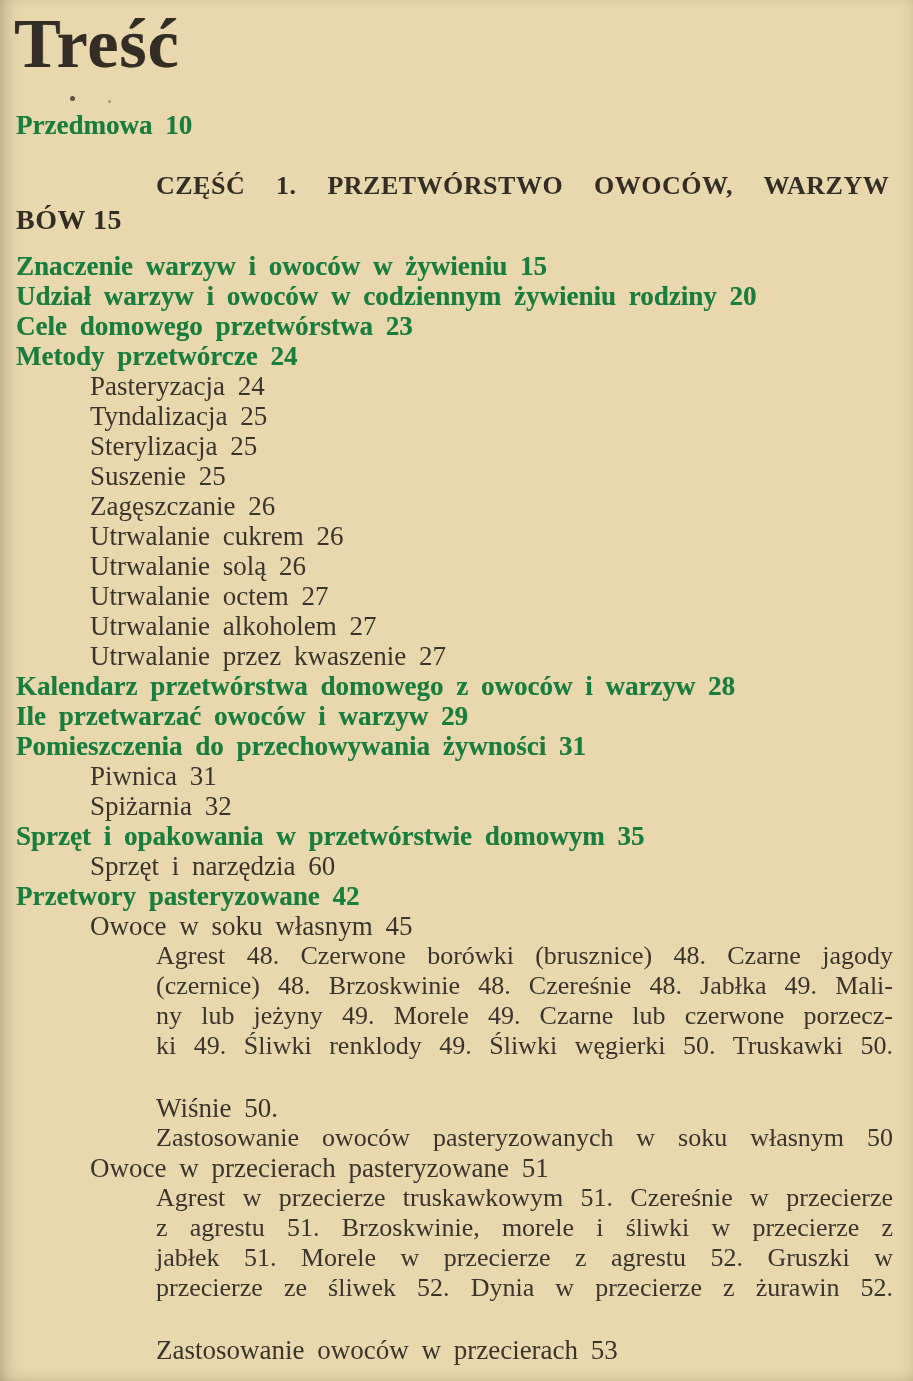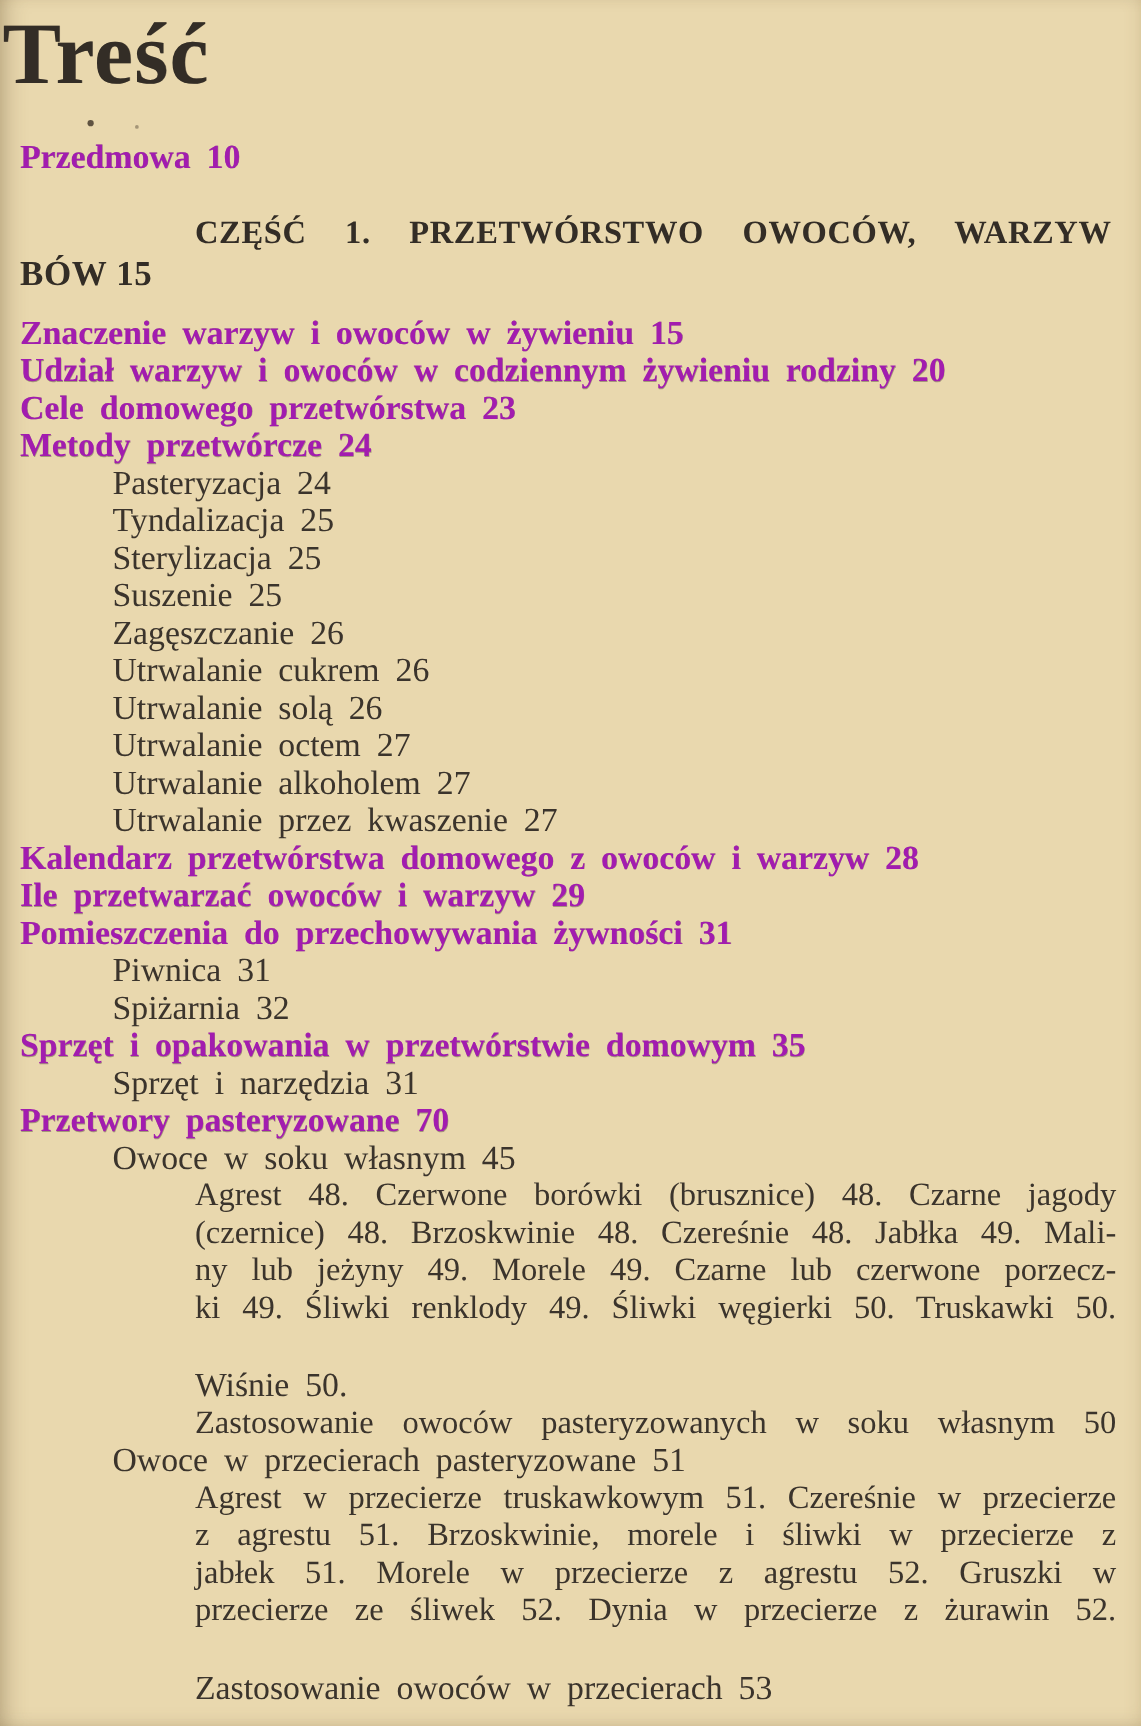--- a/index.html
+++ b/index.html
@@ -18,21 +18,21 @@
     background-color: #e9d8ae;
     box-shadow:
       inset 14px 0 20px -12px rgba(90, 70, 40, 0.40),
       inset -8px 0 16px -10px rgba(120, 95, 55, 0.22),
       inset 0 -10px 18px -12px rgba(120, 95, 55, 0.20);
     color: #37302a;
     overflow: hidden;
   }
   .title {
     margin: 0;
-    padding: 6px 0 0 2px;
+    padding: 6px 0 0 14px;
     font-size: 70px;
     line-height: 76px;
     font-weight: bold;
     letter-spacing: 1px;
     color: #332d26;
     text-shadow: 0.4px 0.4px 0 rgba(40,32,24,0.45);
   }
   .front-matter { margin-top: 26px; }
   .front-matter .line { line-height: 35px; }
   .part-heading { margin-top: 26px; }
@@ -55,21 +55,21 @@
     line-height: 30px;
     white-space: nowrap;
     color: #3b342c;
   }
   .lvl0 { margin-left: 16px; }
   .lvl1 { margin-left: 90px; }
   .lvl2 { margin-left: 156px; margin-top: 32px; }
   .bold {
     font-weight: bold;
     word-spacing: 6px;
-    color: #a21caf;
+    color: #15803d;
     text-shadow: 0.3px 0.3px 0 rgba(40,32,24,0.35);
   }
   .normal { word-spacing: 6px; }
   .just {
     white-space: normal;
     margin-left: 156px;
     width: 737px;
     font-size: 26px;
     text-align: justify;
     text-align-last: justify;
@@ -110,22 +110,22 @@
       <div class="line normal lvl1">Utrwalanie solą 26</div>
       <div class="line normal lvl1">Utrwalanie octem 27</div>
       <div class="line normal lvl1">Utrwalanie alkoholem 27</div>
       <div class="line normal lvl1">Utrwalanie przez kwaszenie 27</div>
       <div class="line bold lvl0">Kalendarz przetwórstwa domowego z owoców i warzyw 28</div>
       <div class="line bold lvl0">Ile przetwarzać owoców i warzyw 29</div>
       <div class="line bold lvl0">Pomieszczenia do przechowywania żywności 31</div>
       <div class="line normal lvl1">Piwnica 31</div>
       <div class="line normal lvl1">Spiżarnia 32</div>
       <div class="line bold lvl0">Sprzęt i opakowania w przetwórstwie domowym 35</div>
-      <div class="line normal lvl1">Sprzęt i narzędzia 31</div>
-      <div class="line bold lvl0">Przetwory pasteryzowane 70</div>
+      <div class="line normal lvl1">Sprzęt i narzędzia 60</div>
+      <div class="line bold lvl0">Przetwory pasteryzowane 42</div>
       <div class="line normal lvl1">Owoce w soku własnym 45</div>
       <div class="line normal just">Agrest 48. Czerwone borówki (brusznice) 48. Czarne jagody</div>
       <div class="line normal just">(czernice) 48. Brzoskwinie 48. Czereśnie 48. Jabłka 49. Mali-</div>
       <div class="line normal just">ny lub jeżyny 49. Morele 49. Czarne lub czerwone porzecz-</div>
       <div class="line normal just">ki 49. Śliwki renklody 49. Śliwki węgierki 50. Truskawki 50.</div>
       <div class="line normal lvl2">Wiśnie 50.</div>
       <div class="line normal just">Zastosowanie owoców pasteryzowanych w soku własnym 50</div>
       <div class="line normal lvl1">Owoce w przecierach pasteryzowane 51</div>
       <div class="line normal just">Agrest w przecierze truskawkowym 51. Czereśnie w przecierze</div>
       <div class="line normal just">z agrestu 51. Brzoskwinie, morele i śliwki w przecierze z</div>

